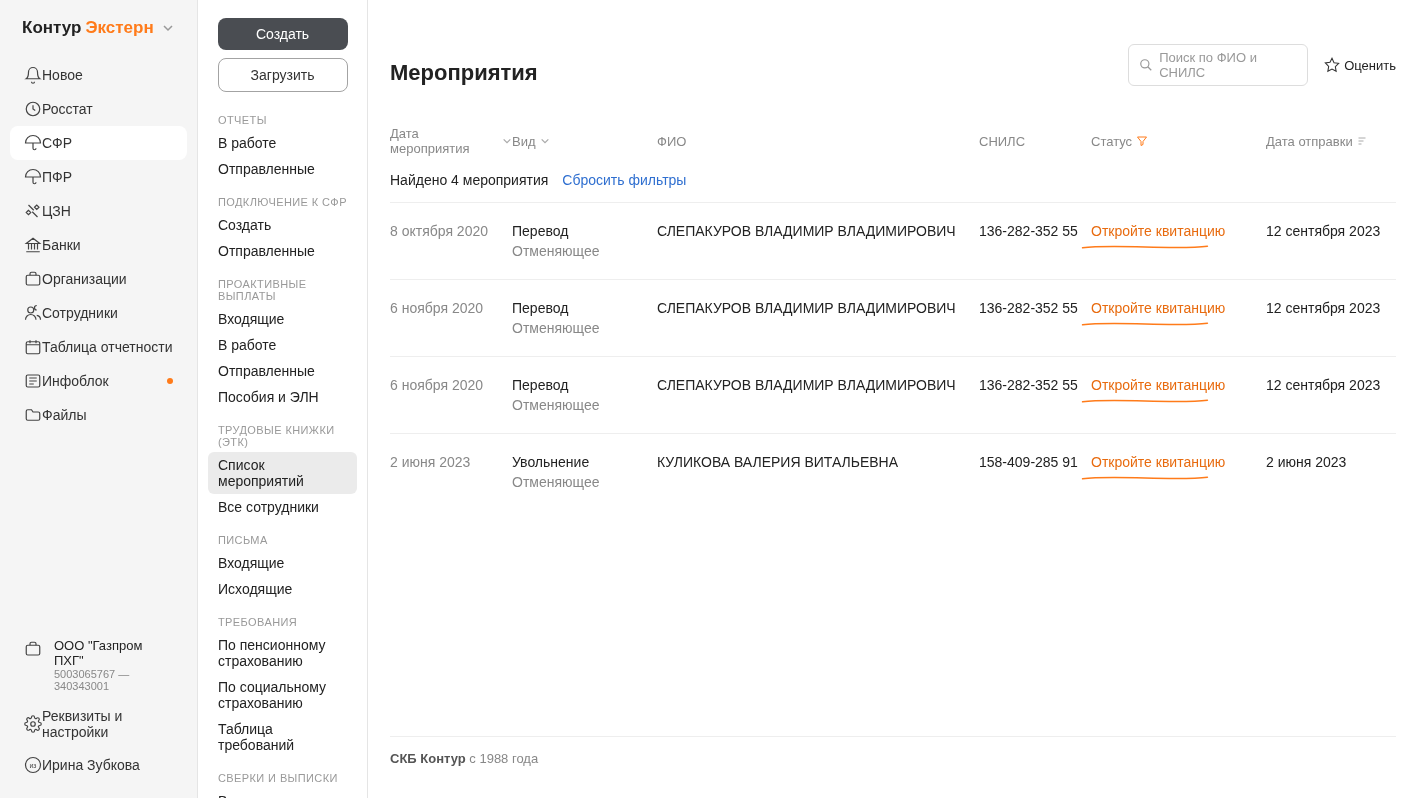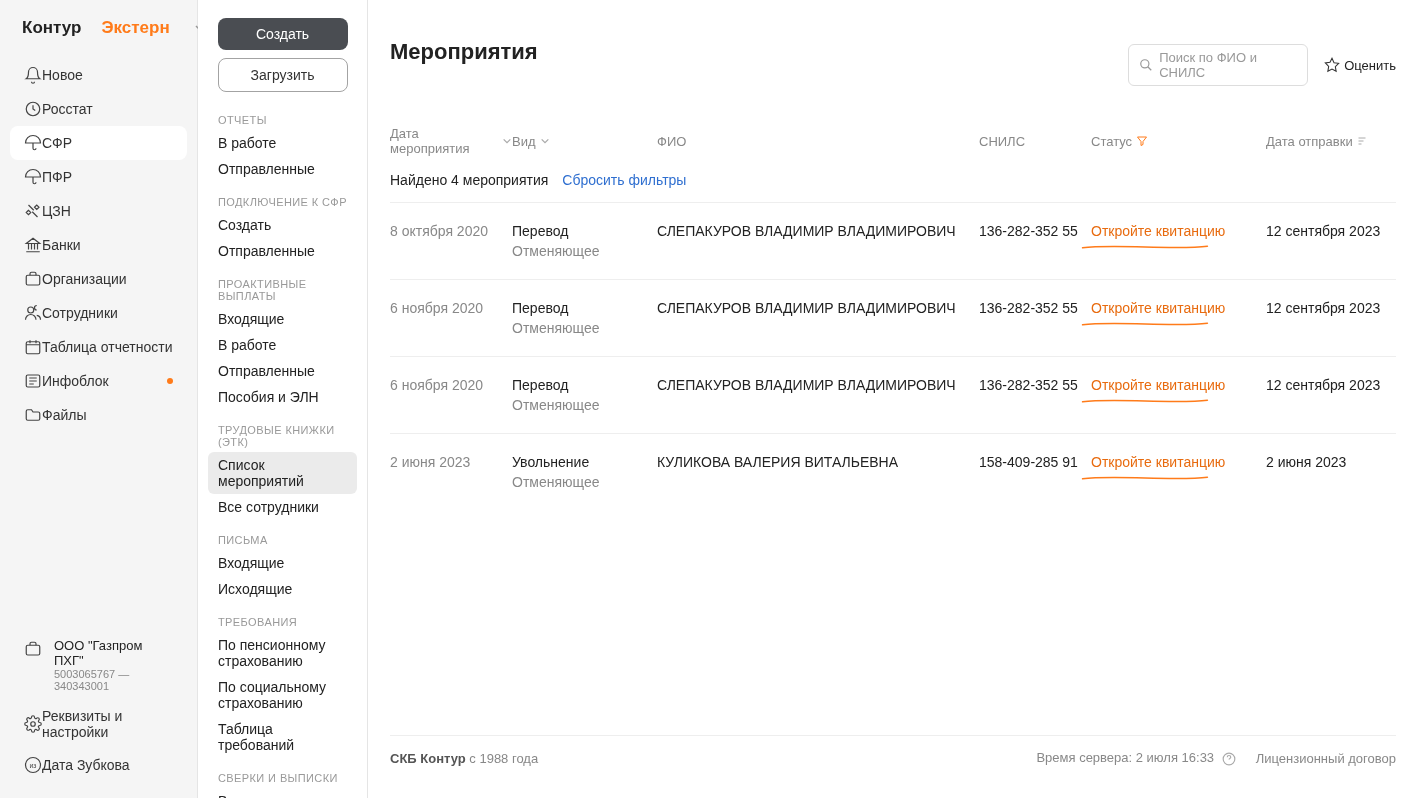--- a/index.html
+++ b/index.html
@@ -1,18 +1,18 @@
 <!DOCTYPE html>
 <html><head>
 <meta charset="utf-8">
 <style>
 * { box-sizing: border-box; margin: 0; padding: 0; }
 body { font-family: -apple-system, BlinkMacSystemFont, "Segoe UI", Arial, sans-serif; font-size: 14px; color: #222; background: #fff; width: 1418px; height: 798px; overflow: hidden; display: flex; }
 .sidebar-primary { width: 198px; background: #f5f5f5; border-right: 1px solid #e5e5e5; display: flex; flex-direction: column; height: 100%; }
-.logo { padding: 18px 22px 14px; display: flex; align-items: center; gap: 20px; font-weight: 600; font-size: 17px; }
+.logo { padding: 18px 22px 14px; display: flex; align-items: center; gap: 4px; font-weight: 600; font-size: 17px; }
 .logo .dark { color: #222; }
 .logo .orange { color: #ff7b1a; }
 .logo .chev { color: #999; margin-left: 4px; }
 .nav-items { flex: 1; padding: 6px 10px; }
 .nav-item { display: flex; align-items: center; gap: 0; padding: 8px 14px; border-radius: 8px; cursor: pointer; color: #333; position: relative; }
 .nav-item.active { background: #fff; }
 .nav-item .icon { width: 18px; height: 18px; display: flex; align-items: center; justify-content: center; color: #444; }
 .nav-item .dot { position: absolute; right: 14px; width: 6px; height: 6px; background: #ff7b1a; border-radius: 50%; }
 .sidebar-bottom { padding: 10px 10px 16px; }
 .org-block { padding: 8px 14px; display: flex; gap: 12px; align-items: flex-start; }
@@ -20,21 +20,21 @@
 .org-text { font-size: 13px; }
 .org-text .sub { color: #888; font-size: 11px; }
 .sidebar-secondary { width: 170px; background: #fff; border-right: 1px solid #e5e5e5; padding: 18px 10px; overflow-y: auto; height: 100%; scrollbar-width: thin; }
 .btn { display: block; width: 130px; margin: 0 auto 8px; padding: 8px 0; border-radius: 8px; text-align: center; font-size: 14px; cursor: pointer; border: none; }
 .btn-primary { background: #4a4d52; color: #fff; }
 .btn-secondary { background: #fff; color: #333; border: 1px solid #a3a3a3; }
 .sec-group-title { font-size: 11px; color: #999; letter-spacing: 0.4px; padding: 14px 10px 4px; font-weight: 500; }
 .sec-item { padding: 5px 10px; font-size: 14px; color: #222; cursor: pointer; border-radius: 6px; }
 .sec-item.active { background: #ebebeb; }
 .main { flex: 1; padding: 18px 22px 0; display: flex; flex-direction: column; height: 100%; }
-.main-header { display: flex; align-items: center; justify-content: space-between; margin-bottom: 40px; }
+.main-header { display: flex; align-items: flex-end; justify-content: space-between; margin-bottom: 40px; }
 .page-title { font-size: 22px; font-weight: 600; }
 .header-right { display: flex; align-items: center; gap: 16px; margin-top: 26px; }
 .search-box { border: 1px solid #ddd; border-radius: 6px; padding: 5px 10px; display: flex; align-items: center; gap: 6px; width: 180px; color: #999; font-size: 13px; }
 .rate { display: flex; align-items: center; gap: 4px; font-size: 13px; cursor: pointer; }
 .table-wrap { flex: 1; }
 .thead { display: flex; padding: 0 0 10px; font-size: 13px; color: #888; }
 .col-date { width: 122px; }
 .col-type { width: 145px; }
 .col-fio { width: 322px; }
 .col-snils { width: 112px; }
@@ -185,21 +185,21 @@
       </span>
       <span>Реквизиты и настройки</span>
     </div>
     <div class="nav-item">
       <span class="icon">
         <svg width="18" height="18" viewBox="0 0 24 24" fill="none" stroke="#444" stroke-width="1.6">
             <circle cx="12" cy="12" r="10"></circle>
             <text x="12" y="16" text-anchor="middle" font-size="9" fill="#444" stroke="none">из</text>
           </svg>
       </span>
-      <span>Дата Зубкова</span>
+      <span>Ирина Зубкова</span>
     </div>
   </div>
 </div>
 
 <div class="sidebar-secondary">
   <button class="btn btn-primary">Создать</button>
   <button class="btn btn-secondary">Загрузить</button>
   <div id="sec-groups">
       <div class="sec-group-title">ОТЧЕТЫ</div>
       <div class="sec-item">В работе</div>
@@ -347,23 +347,14 @@
           <div class="col-status"><span class="status-link">Откройте квитанцию<svg class="status-underline" viewBox="0 0 160 10" preserveAspectRatio="none">
                 <path d="M2 6 C 40 1, 120 9, 158 4" stroke="#ff7b1a" stroke-width="2" fill="none" stroke-linecap="round"></path>
               </svg></span></div>
           <div class="col-sent">2 июня 2023</div>
         </div>
       </div>
   </div>
 
   <div class="footer">
     <div class="left"><b>СКБ Контур</b><span> с 1988 года</span></div>
-    <div class="right">
-      <span><span>Время сервера: </span><span>2 июля 16:33</span>
-        <span style="margin-left:4px;vertical-align:middle;display:inline-block"><svg width="14" height="14" viewBox="0 0 24 24" fill="none" stroke="#aaa" stroke-width="2">
-              <circle cx="12" cy="12" r="10"></circle>
-              <path d="M9 9a3 3 0 116 0c0 2-3 2-3 4M12 17h.01"></path>
-            </svg></span>
-      </span>
-      <span>Лицензионный договор</span>
-    </div>
   </div>
 </div>
 
 </body></html>

